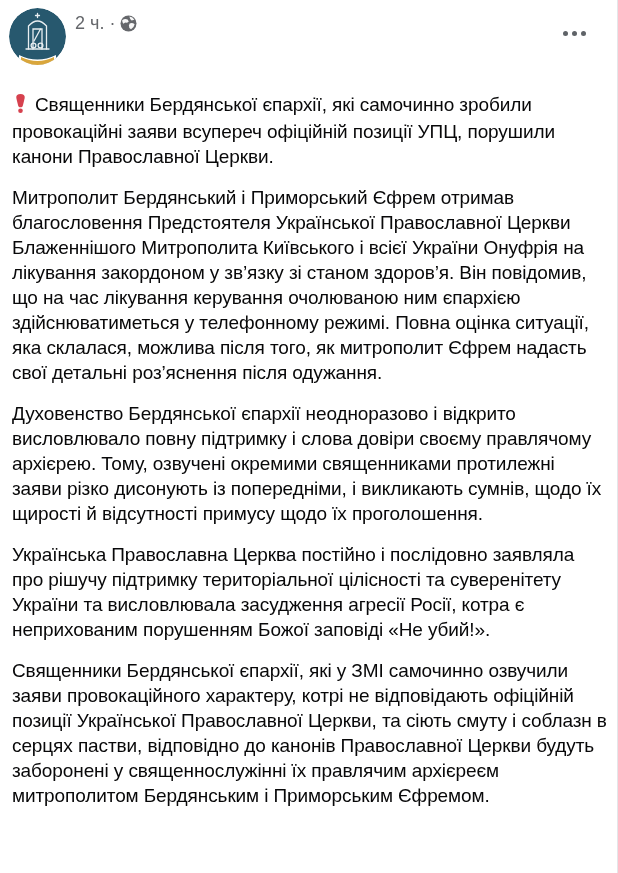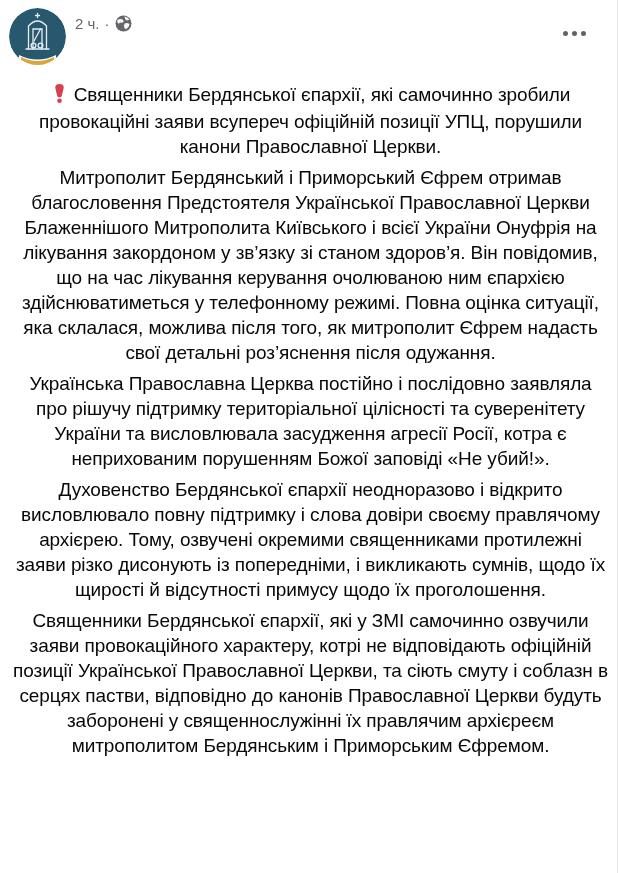--- a/index.html
+++ b/index.html
@@ -36,21 +36,21 @@
     font-weight: 700;
     color: #050505;
     letter-spacing: -0.3px;
     cursor: pointer;
   }
   .meta-row {
     display: flex;
     align-items: center;
     margin-top: 1px;
     color: #65676b;
-    font-size: 15px;
+    font-size: 18px;
     line-height: 19px;
   }
   .meta-row .sep { margin: 0 5px; }
   .timestamp { cursor: pointer; }
   .globe { display: inline-flex; align-items: center; }
 
   .menu-button {
     position: absolute;
     top: 20px;
     right: 26px;
@@ -70,21 +70,21 @@
   }
 
   
   .post-text {
     padding: 11px 8px 0 12px;
     font-size: 19px;
     line-height: 25px;
     color: #080809;
     letter-spacing: -0.1px;
   }
-  .post-text p { margin: 6px 0 6px 0; text-align: center; }
+  .post-text p { margin: 16px 0 6px 0; }
   .emoji-excl {
     display: inline-block;
     vertical-align: -2px;
     margin: 0 7px 0 1px;
   }
 </style>
 </head>
 <body>
 
 <div class="post-card">
@@ -134,18 +134,18 @@
   <div class="post-text">
     <p>
       <span class="emoji-excl">
         <svg width="15" height="19" viewBox="0 0 15 19">
           <path d="M7.5 0 C4.6 0 2.9 1.7 3.3 3.9 L5.1 11.4 C5.4 12.6 6.3 13.3 7.5 13.3 C8.7 13.3 9.6 12.6 9.9 11.4 L11.7 3.9 C12.1 1.7 10.4 0 7.5 0 Z" fill="#d6414e"></path>
           <circle cx="7.5" cy="16.7" r="2.3" fill="#d6414e"></circle>
         </svg>
       </span><span>Священники Бердянської єпархії, які самочинно зробили провокаційні заяви всупереч офіційній позиції УПЦ, порушили канони Православної Церкви.</span>
     </p>
     <p>Митрополит Бердянський і Приморський Єфрем отримав благословення Предстоятеля Української Православної Церкви Блаженнішого Митрополита Київського і всієї України Онуфрія на лікування закордоном у зв’язку зі станом здоров’я. Він повідомив, що на час лікування керування очолюваною ним єпархією здійснюватиметься у телефонному режимі. Повна оцінка ситуації, яка склалася, можлива після того, як митрополит Єфрем надасть свої детальні роз’яснення після одужання.</p>
+    <p>Духовенство Бердянської єпархії неодноразово і відкрито висловлювало повну підтримку і слова довіри своєму правлячому архієрею. Тому, озвучені окремими священниками протилежні заяви різко дисонують із попередніми, і викликають сумнів, щодо їх щирості й відсутності примусу щодо їх проголошення.</p>
     <p>Українська Православна Церква постійно і послідовно заявляла про рішучу підтримку територіальної цілісності та суверенітету України та висловлювала засудження агресії Росії, котра є неприхованим порушенням Божої заповіді «Не убий!».</p>
-    <p>Духовенство Бердянської єпархії неодноразово і відкрито висловлювало повну підтримку і слова довіри своєму правлячому архієрею. Тому, озвучені окремими священниками протилежні заяви різко дисонують із попередніми, і викликають сумнів, щодо їх щирості й відсутності примусу щодо їх проголошення.</p>
     <p>Священники Бердянської єпархії, які у ЗМІ самочинно озвучили заяви провокаційного характеру, котрі не відповідають офіційній позиції Української Православної Церкви, та сіють смуту і соблазн в серцях пастви, відповідно до канонів Православної Церкви будуть заборонені у священнослужінні їх правлячим архієреєм митрополитом Бердянським і Приморським Єфремом.</p>
   </div>
 
 </div>
 
 </body></html>

